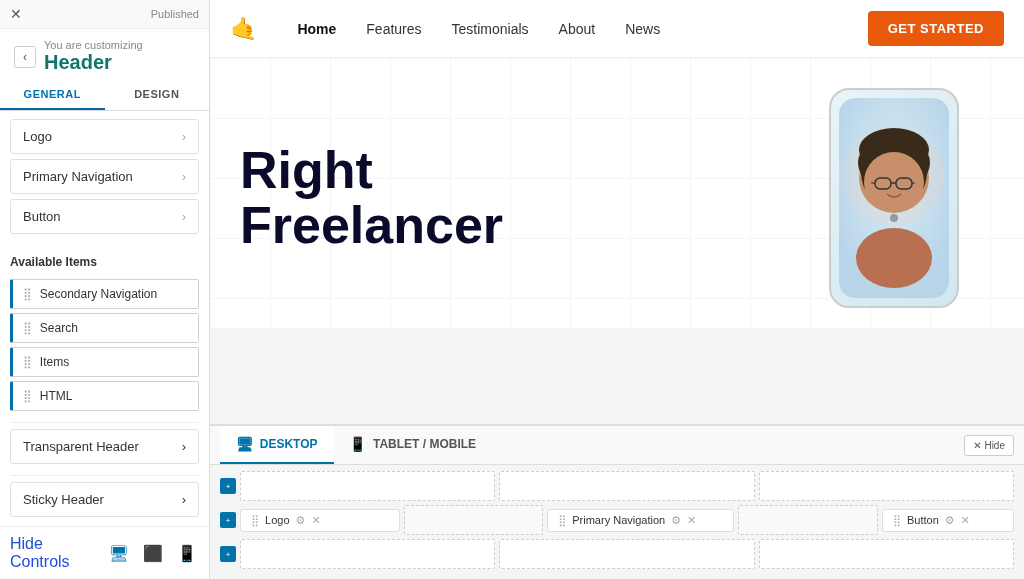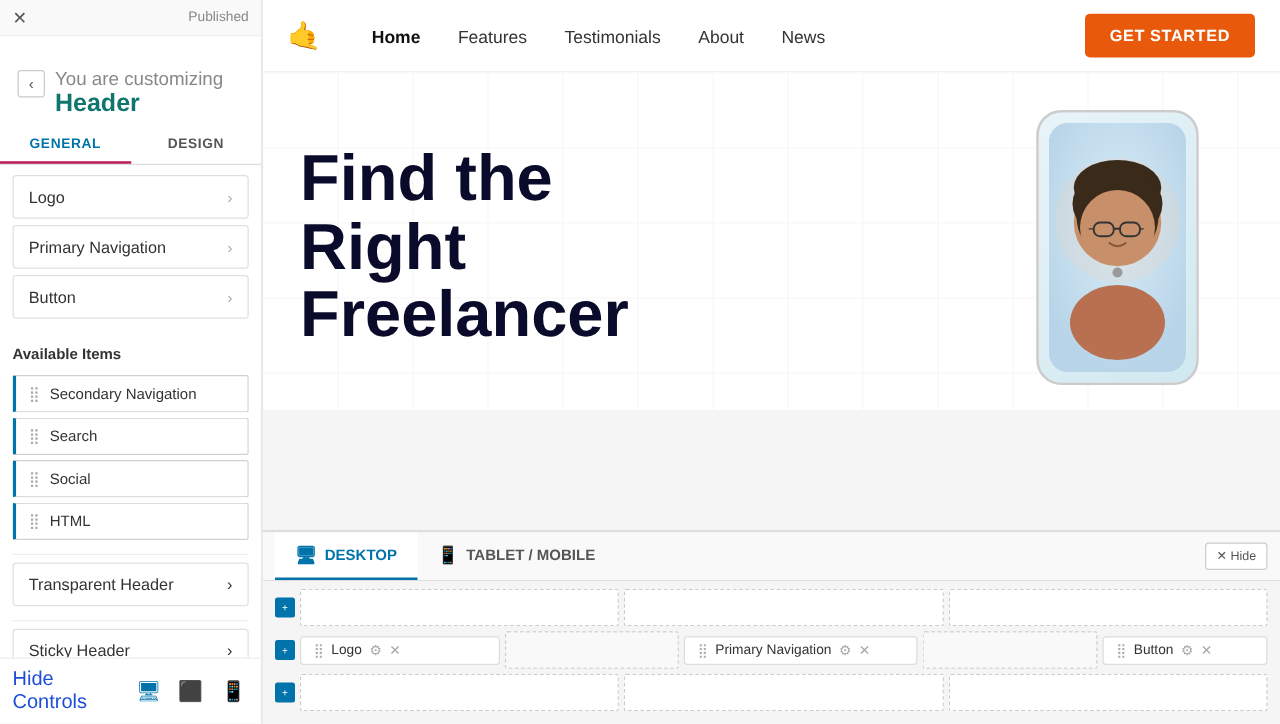--- a/index.html
+++ b/index.html
@@ -53,23 +53,22 @@
       border-radius: 3px;
       display: flex;
       align-items: center;
       justify-content: center;
       cursor: pointer;
       font-size: 12px;
       color: #555;
     }
 
     .customizing-text {
-      font-size: 15px;
+      font-size: 11px;
       color: #888;
-      margin-top: 16px;
     }
 
     .header-title {
       font-size: 20px;
       font-weight: 600;
       color: #0f766e;
     }
 
     .panel-tabs {
       display: flex;
@@ -82,21 +81,21 @@
       padding: 8px;
       font-size: 11px;
       font-weight: 600;
       cursor: pointer;
       letter-spacing: 0.5px;
       color: #555;
     }
 
     .panel-tab.active {
       color: #0073aa;
-      border-bottom: 2px solid #be185d;
+      border-bottom: 2px solid #0369a1;
     }
 
     .panel-section {
       padding: 8px 10px;
     }
 
     .panel-item {
       display: flex;
       align-items: center;
       justify-content: space-between;
@@ -480,21 +479,21 @@
     <div class="available-item">
       <span class="drag-icon">⣿</span>
       <span>Secondary Navigation</span>
     </div>
     <div class="available-item">
       <span class="drag-icon">⣿</span>
       <span>Search</span>
     </div>
     <div class="available-item">
       <span class="drag-icon">⣿</span>
-      <span>Social</span>
+      <span>Items</span>
     </div>
     <div class="available-item">
       <span class="drag-icon">⣿</span>
       <span>HTML</span>
     </div>
   </div>
 
   <div class="divider"></div>
 
   <div class="panel-item-with-chevron">
@@ -532,21 +531,20 @@
         <span class="site-nav-link">About</span>
         <span class="site-nav-link">News</span>
       </div>
       <div class="get-started-btn">GET STARTED</div>
     </div>
 
     <div class="hero-section">
       <div class="hero-grid"></div>
       <div class="hero-content">
         <div class="hero-title">
-          <div>Find the</div>
           <div>Right</div>
           <div>Freelancer</div>
         </div>
       </div>
       <div class="hero-image">
         <div class="phone-mockup">
           <div class="phone-screen">
 
             <svg width="110" height="200" viewBox="0 0 110 200">
 

